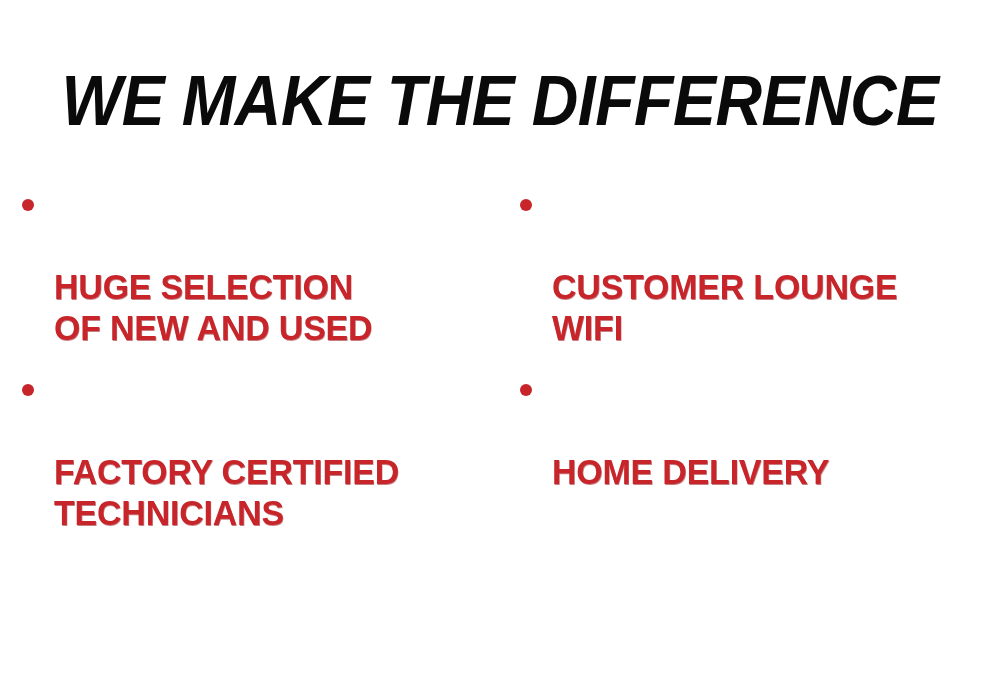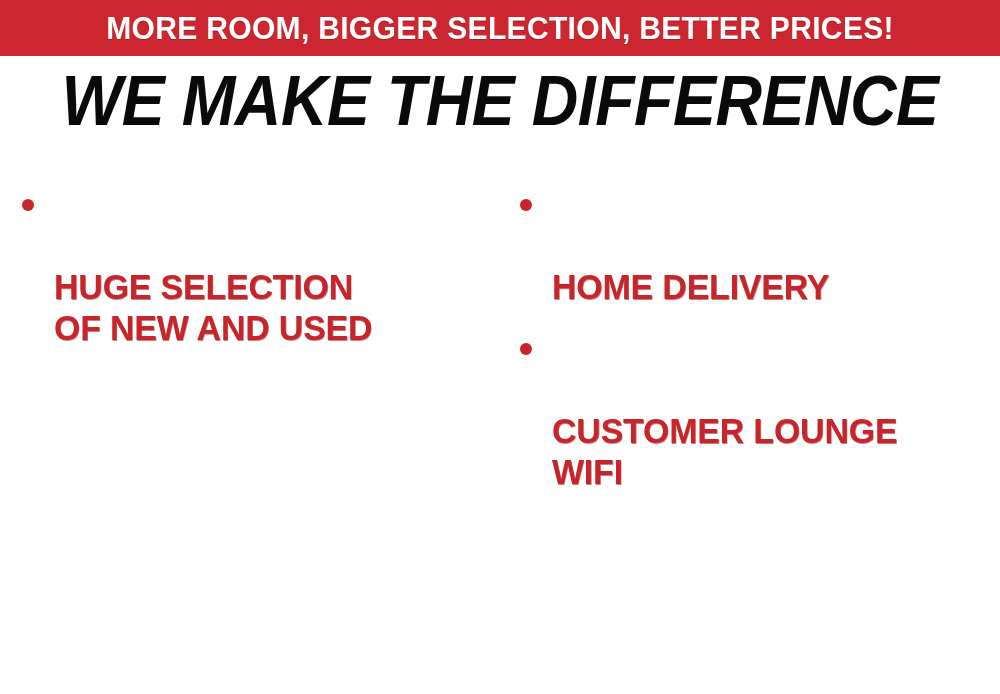--- a/index.html
+++ b/index.html
@@ -126,50 +126,52 @@
     display: inline-block;
     transform: scaleX(0.97);
     transform-origin: left center;
   }
 </style>
 </head>
 <body>
 
 <div id="ad-root">
 
-  <div id="banner">
-    <div id="banner-text">MORE ROOM, BIGGER SELECTION, BETTER PRICES!</div>
-  </div>
 
   <div id="headline">WE MAKE THE DIFFERENCE</div>
 
   <div id="columns">
 
     <div class="column" id="col-left">
       <div class="bullet-item">
         <span class="dot"></span>
         <span class="squeeze">HUGE SELECTION
 OF NEW AND USED</span>
       </div>
       <div class="bullet-item">
+        <span class="dot"></span>
+        <span class="squeeze">FACTORY CERTIFIED
+TECHNICIANS</span>
+      </div>
+      <div class="bullet-item">
         
         
       </div>
 
     </div>
 
     <div class="column" id="col-right">
       <div class="bullet-item">
         <span class="dot"></span>
-        <span class="squeeze">HOME DELIVERY</span>
+        <span class="squeeze">CUSTOMER LOUNGE
+WIFI</span>
       </div>
       <div class="bullet-item">
         <span class="dot"></span>
-        <span class="squeeze">CUSTOMER LOUNGE
-WIFI</span>
+        <span class="squeeze">HOME DELIVERY</span>
       </div>
       <div class="bullet-item">
         
         
       </div>
 
     </div>
 
   </div>
 </div>

